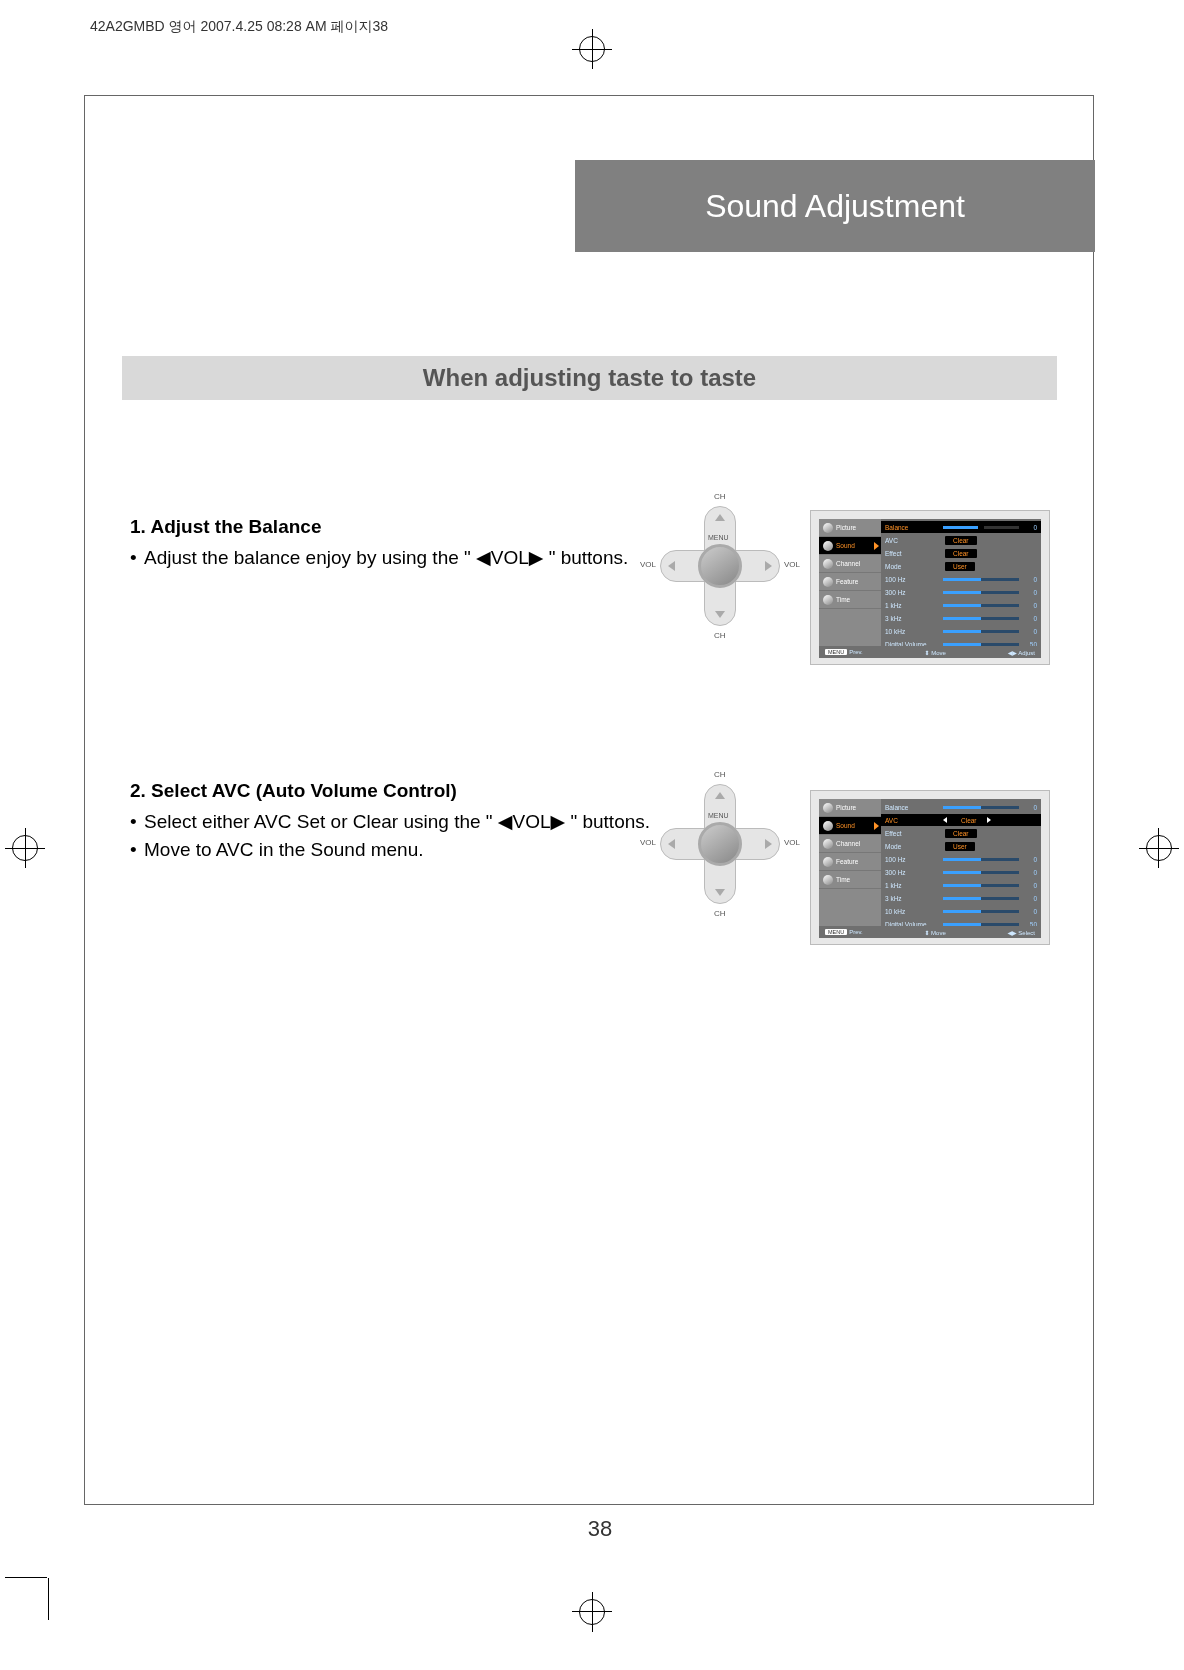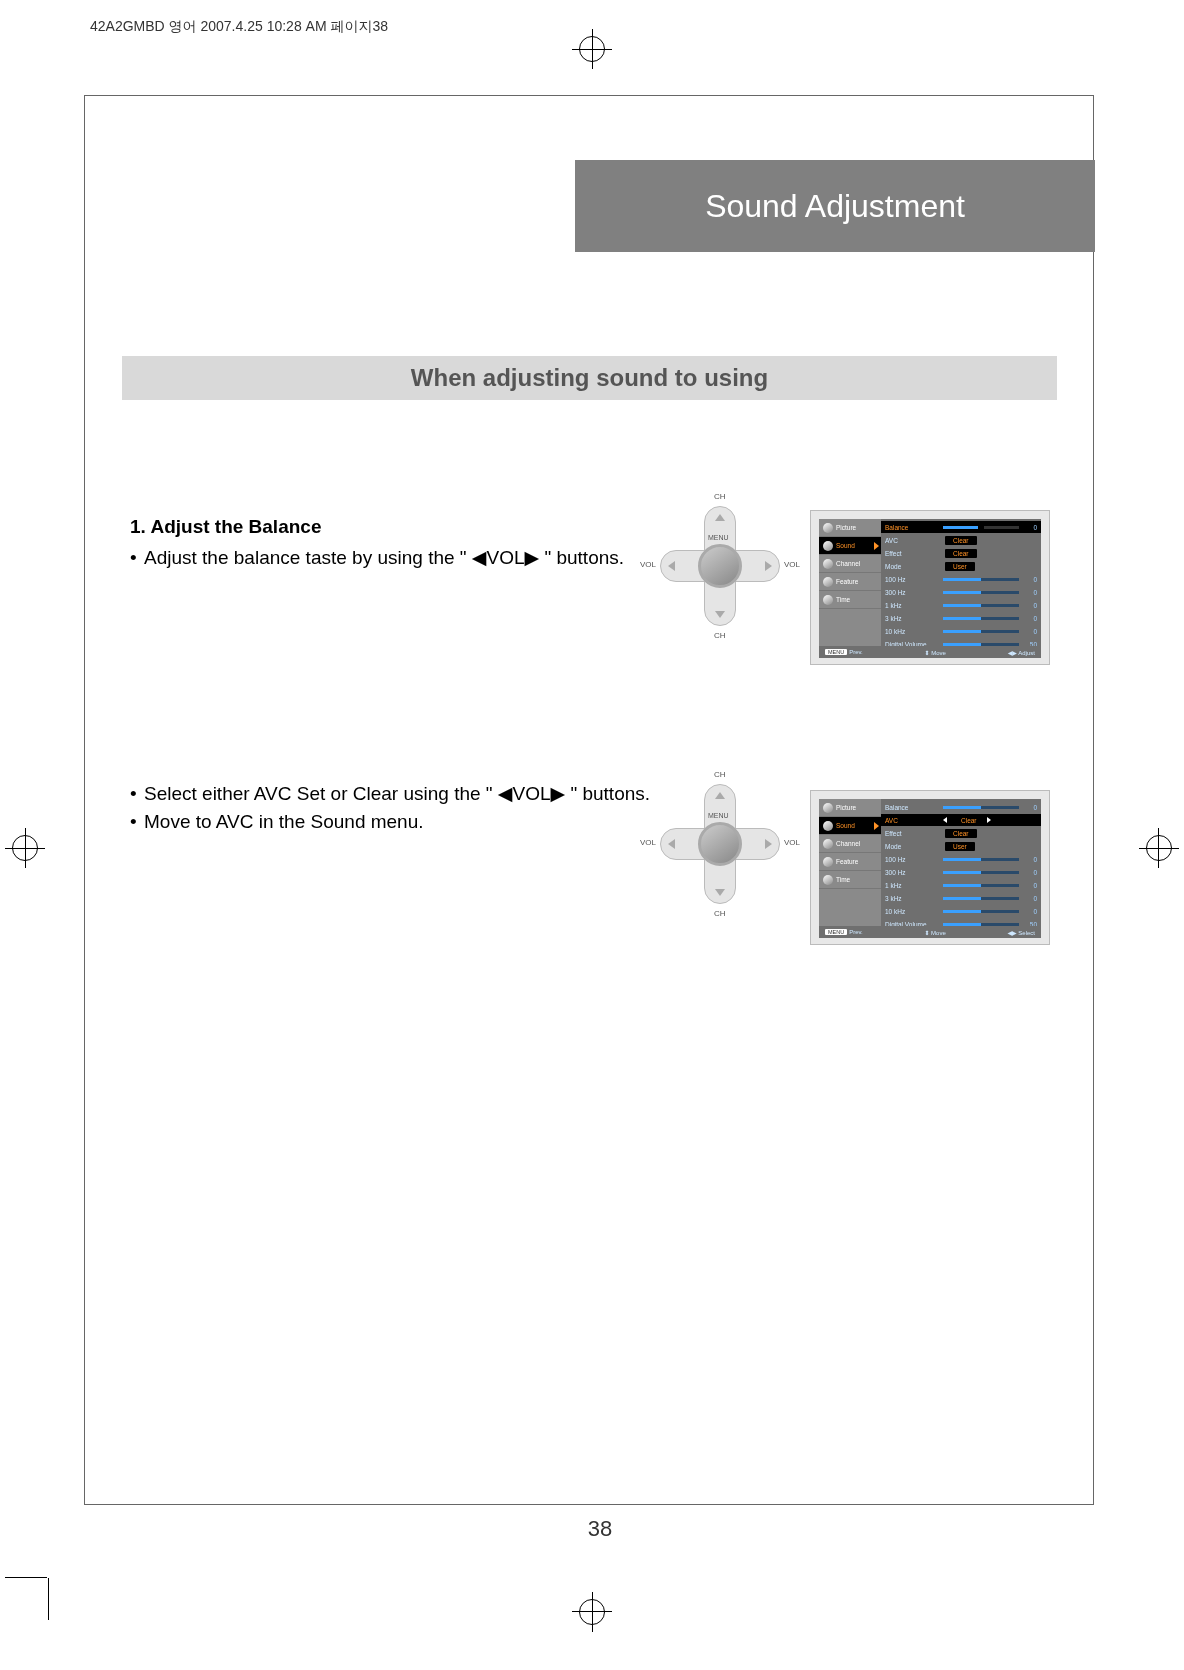--- a/index.html
+++ b/index.html
@@ -101,45 +101,46 @@
   <div class="reg-circle" style="top:835px; left:12px;"></div>
   <div class="reg-cross-h" style="top:848px; left:5px;"></div>
   <div class="reg-cross-v" style="top:828px; left:25px;"></div>
   <div class="reg-circle" style="top:835px; right:12px;"></div>
   <div class="reg-cross-h" style="top:848px; right:5px;"></div>
   <div class="reg-cross-v" style="top:828px; right:25px;"></div>
 
   <div class="crop-h" style="bottom:92px; left:5px; width:42px;"></div>
   <div class="crop-v" style="bottom:50px; left:48px; height:42px;"></div>
 
-  <div class="meta">42A2GMBD 영어 2007.4.25 10:28 AM 페이지38</div>
+  <div class="meta">42A2GMBD 영어 2007.4.25 08:28 AM 페이지38</div>
 
   <div class="outer"></div>
 
   <div class="title-block">
     <span>Sound Adjustment</span>
   </div>
 
   <div class="subtitle-bar">
-    <span>When adjusting sound to using</span>
+    <span>When adjusting taste to taste</span>
   </div>
 
 
   <div class="section sec1">
     <h3>1. Adjust the Balance</h3>
     <ul>
       <li>
-        <span>Adjust the balance taste by using the "</span>
+        <span>Adjust the balance enjoy by using the "</span>
         <span>◀</span><span class="vol">VOL</span><span>▶</span>
         <span>" buttons.</span>
       </li>
     </ul>
   </div>
 
   <div class="section sec2">
+    <h3>2. Select AVC (Auto Volume Control)</h3>
     <ul>
       <li>
         <span>Select either AVC Set or Clear using the "</span>
         <span>◀</span><span class="vol">VOL</span><span>▶</span>
         <span>" buttons.</span>
       </li>
       <li>Move to AVC in the Sound menu.</li>
     </ul>
   </div>
 

